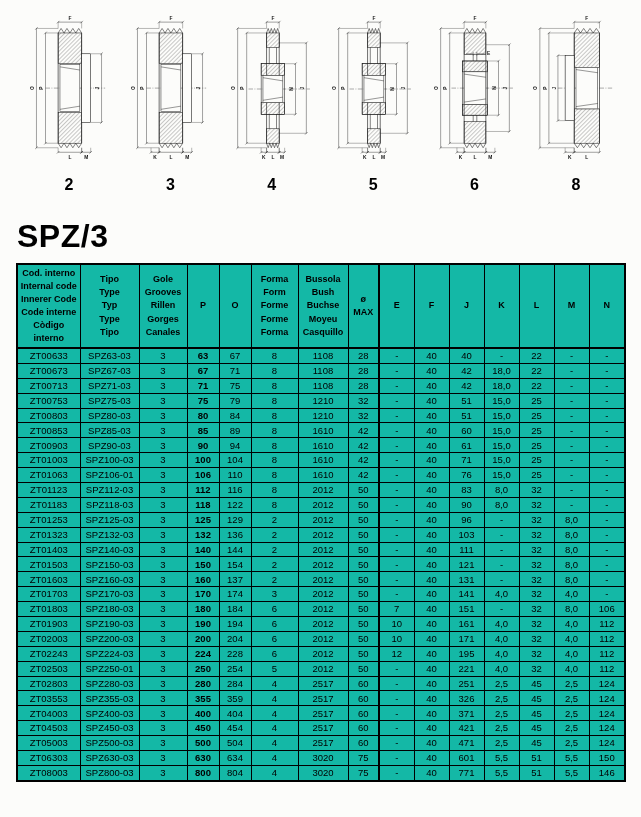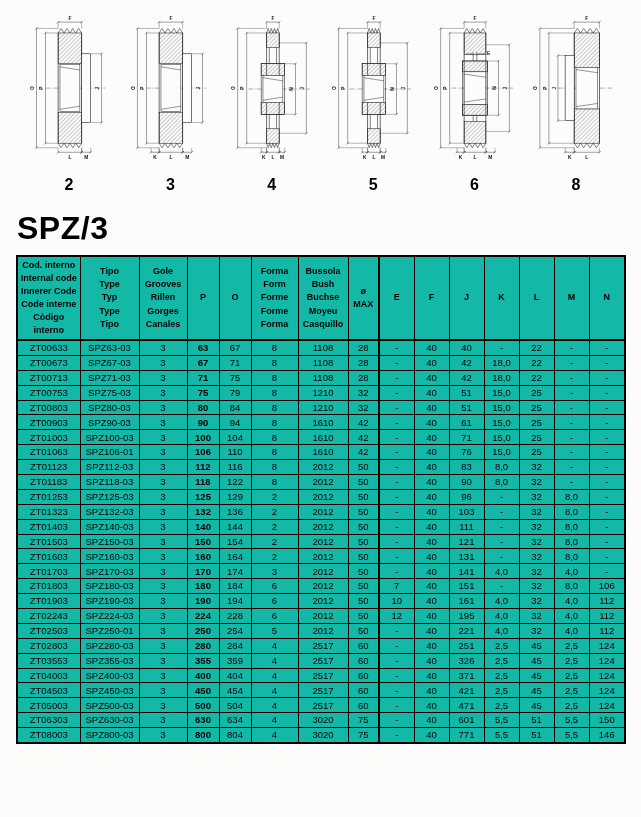--- a/index.html
+++ b/index.html
@@ -9,21 +9,21 @@
   }
   .diagrams-row{
     display:flex;justify-content:space-between;align-items:flex-start;
     padding:4px 18px 0 22px;height:206px;box-sizing:border-box;
   }
   .diagram{display:flex;flex-direction:column;align-items:center;}
   .diagram svg{width:94px;height:170px;display:block;}
   .diagram-number{font-weight:bold;font-size:16px;margin-top:2px;color:#000;}
   .page-title{
     font-size:32px;font-weight:bold;letter-spacing:.5px;color:#000;
-    margin:4px 0 8px 17px;font-family:"Liberation Sans", sans-serif;
+    margin:12px 0 8px 17px;font-family:"Liberation Sans", sans-serif;
   }
   table.spec{
     border-collapse:collapse;table-layout:fixed;margin-left:16px;width:608px;
     border:2px solid #000;background:#14b8a6;
   }
   table.spec th, table.spec td{
     border:1px solid #000;text-align:center;vertical-align:middle;
     padding:0;font-size:9.5px;line-height:1.0;color:#000;
     overflow:hidden;
   }
@@ -588,20 +588,37 @@
         <td>32</td>
         <td>-</td>
         <td>40</td>
         <td>51</td>
         <td>15,0</td>
         <td>25</td>
         <td>-</td>
         <td>-</td>
       </tr>
       <tr>
+        <td>ZT00853</td>
+        <td>SPZ85-03</td>
+        <td>3</td>
+        <td>85</td>
+        <td>89</td>
+        <td>8</td>
+        <td>1610</td>
+        <td>42</td>
+        <td>-</td>
+        <td>40</td>
+        <td>60</td>
+        <td>15,0</td>
+        <td>25</td>
+        <td>-</td>
+        <td>-</td>
+      </tr>
+      <tr>
         <td>ZT00903</td>
         <td>SPZ90-03</td>
         <td>3</td>
         <td>90</td>
         <td>94</td>
         <td>8</td>
         <td>1610</td>
         <td>42</td>
         <td>-</td>
         <td>40</td>
@@ -745,21 +762,21 @@
         <td>-</td>
         <td>32</td>
         <td>8,0</td>
         <td>-</td>
       </tr>
       <tr>
         <td>ZT01603</td>
         <td>SPZ160-03</td>
         <td>3</td>
         <td>160</td>
-        <td>164</td>
+        <td>137</td>
         <td>2</td>
         <td>2012</td>
         <td>50</td>
         <td>-</td>
         <td>40</td>
         <td>131</td>
         <td>-</td>
         <td>32</td>
         <td>8,0</td>
         <td>-</td>
@@ -803,20 +820,37 @@
         <td>SPZ190-03</td>
         <td>3</td>
         <td>190</td>
         <td>194</td>
         <td>6</td>
         <td>2012</td>
         <td>50</td>
         <td>10</td>
         <td>40</td>
         <td>161</td>
+        <td>4,0</td>
+        <td>32</td>
+        <td>4,0</td>
+        <td>112</td>
+      </tr>
+      <tr>
+        <td>ZT02003</td>
+        <td>SPZ200-03</td>
+        <td>3</td>
+        <td>200</td>
+        <td>204</td>
+        <td>6</td>
+        <td>2012</td>
+        <td>50</td>
+        <td>10</td>
+        <td>40</td>
+        <td>171</td>
         <td>4,0</td>
         <td>32</td>
         <td>4,0</td>
         <td>112</td>
       </tr>
       <tr>
         <td>ZT02243</td>
         <td>SPZ224-03</td>
         <td>3</td>
         <td>224</td>

